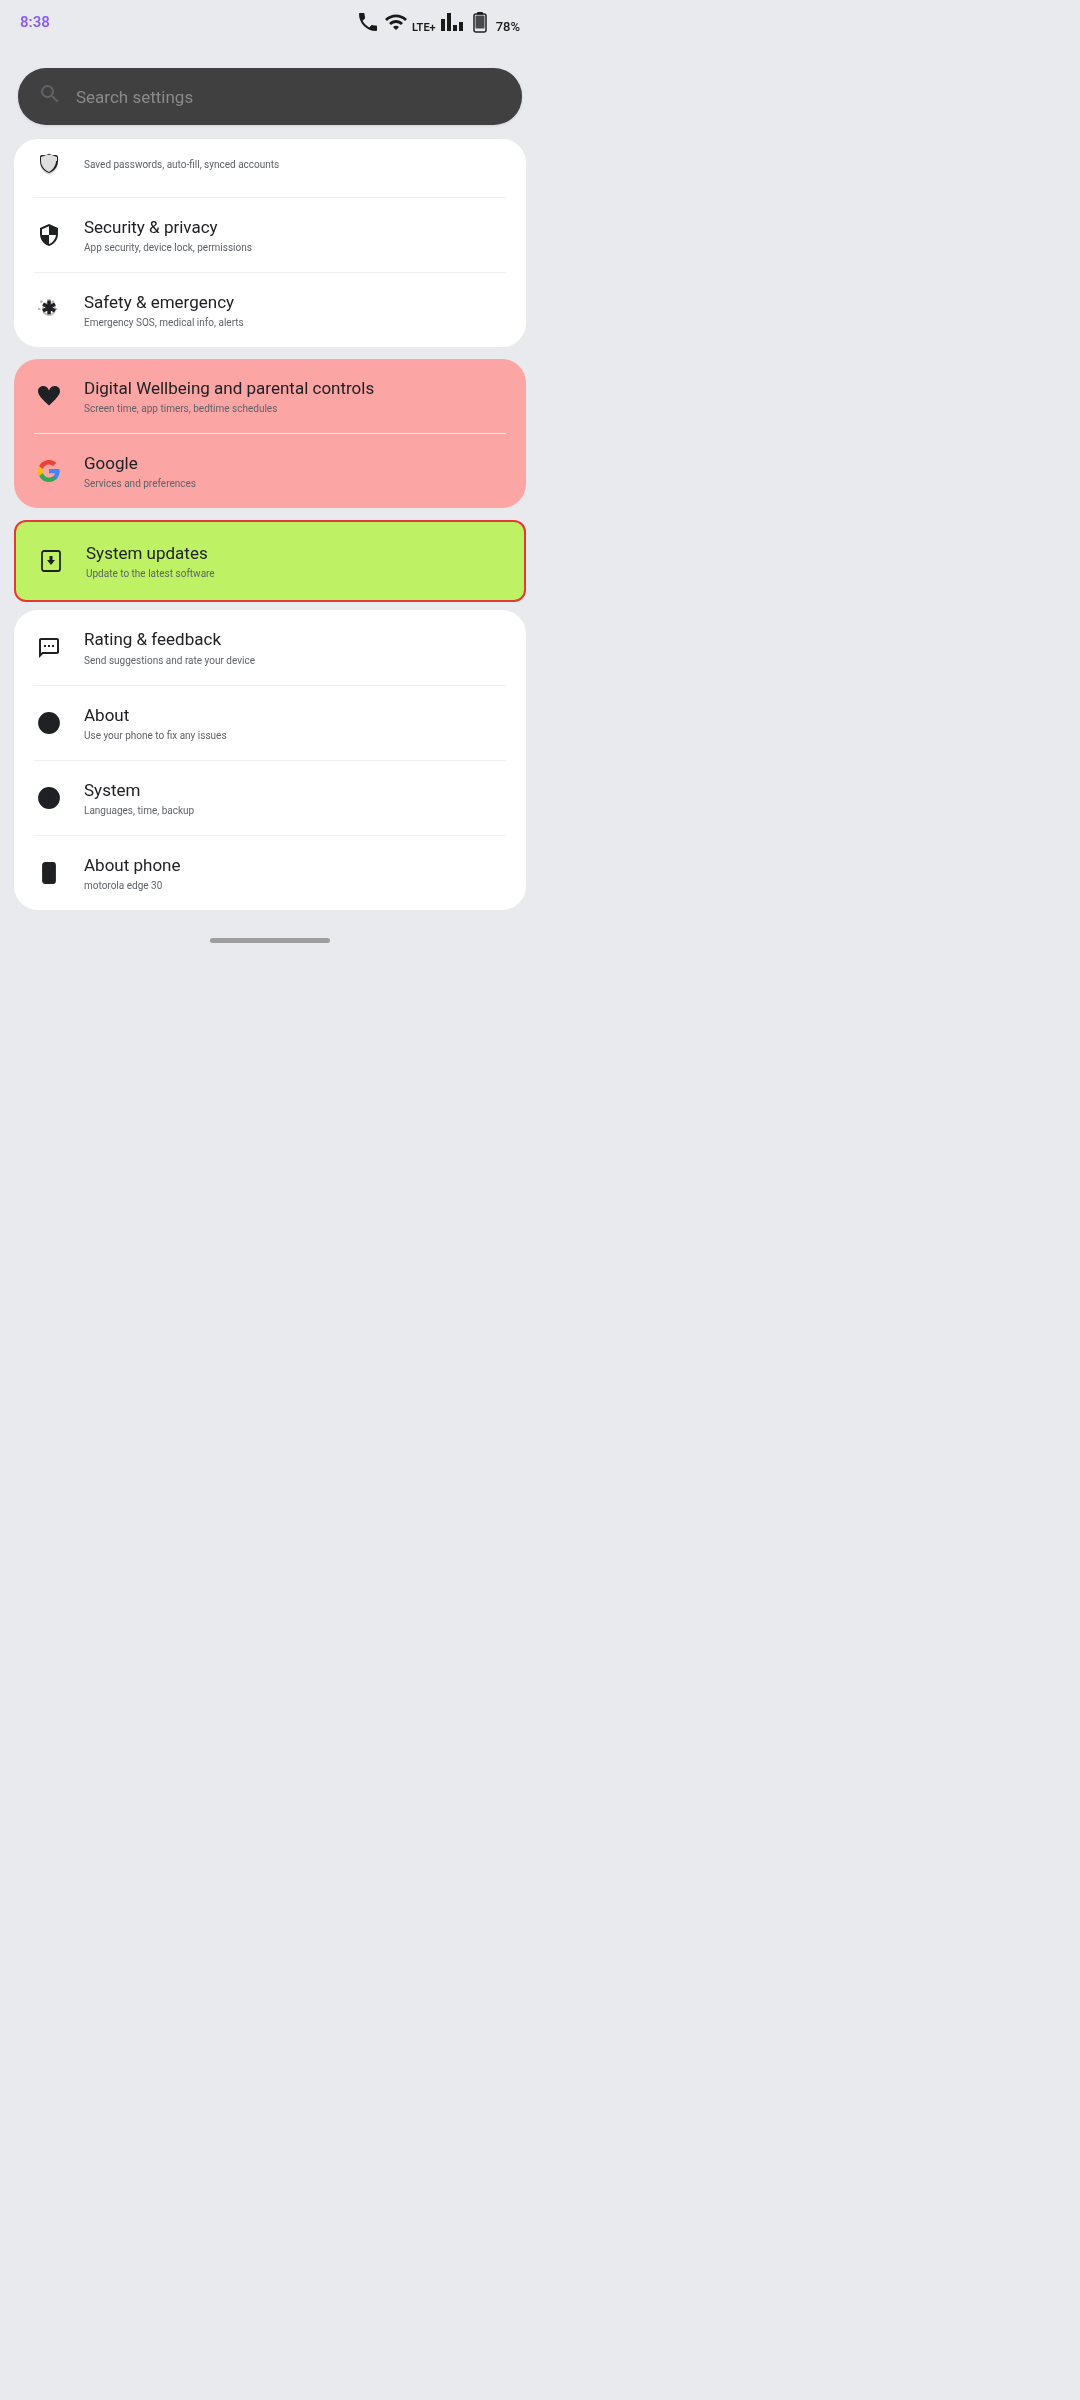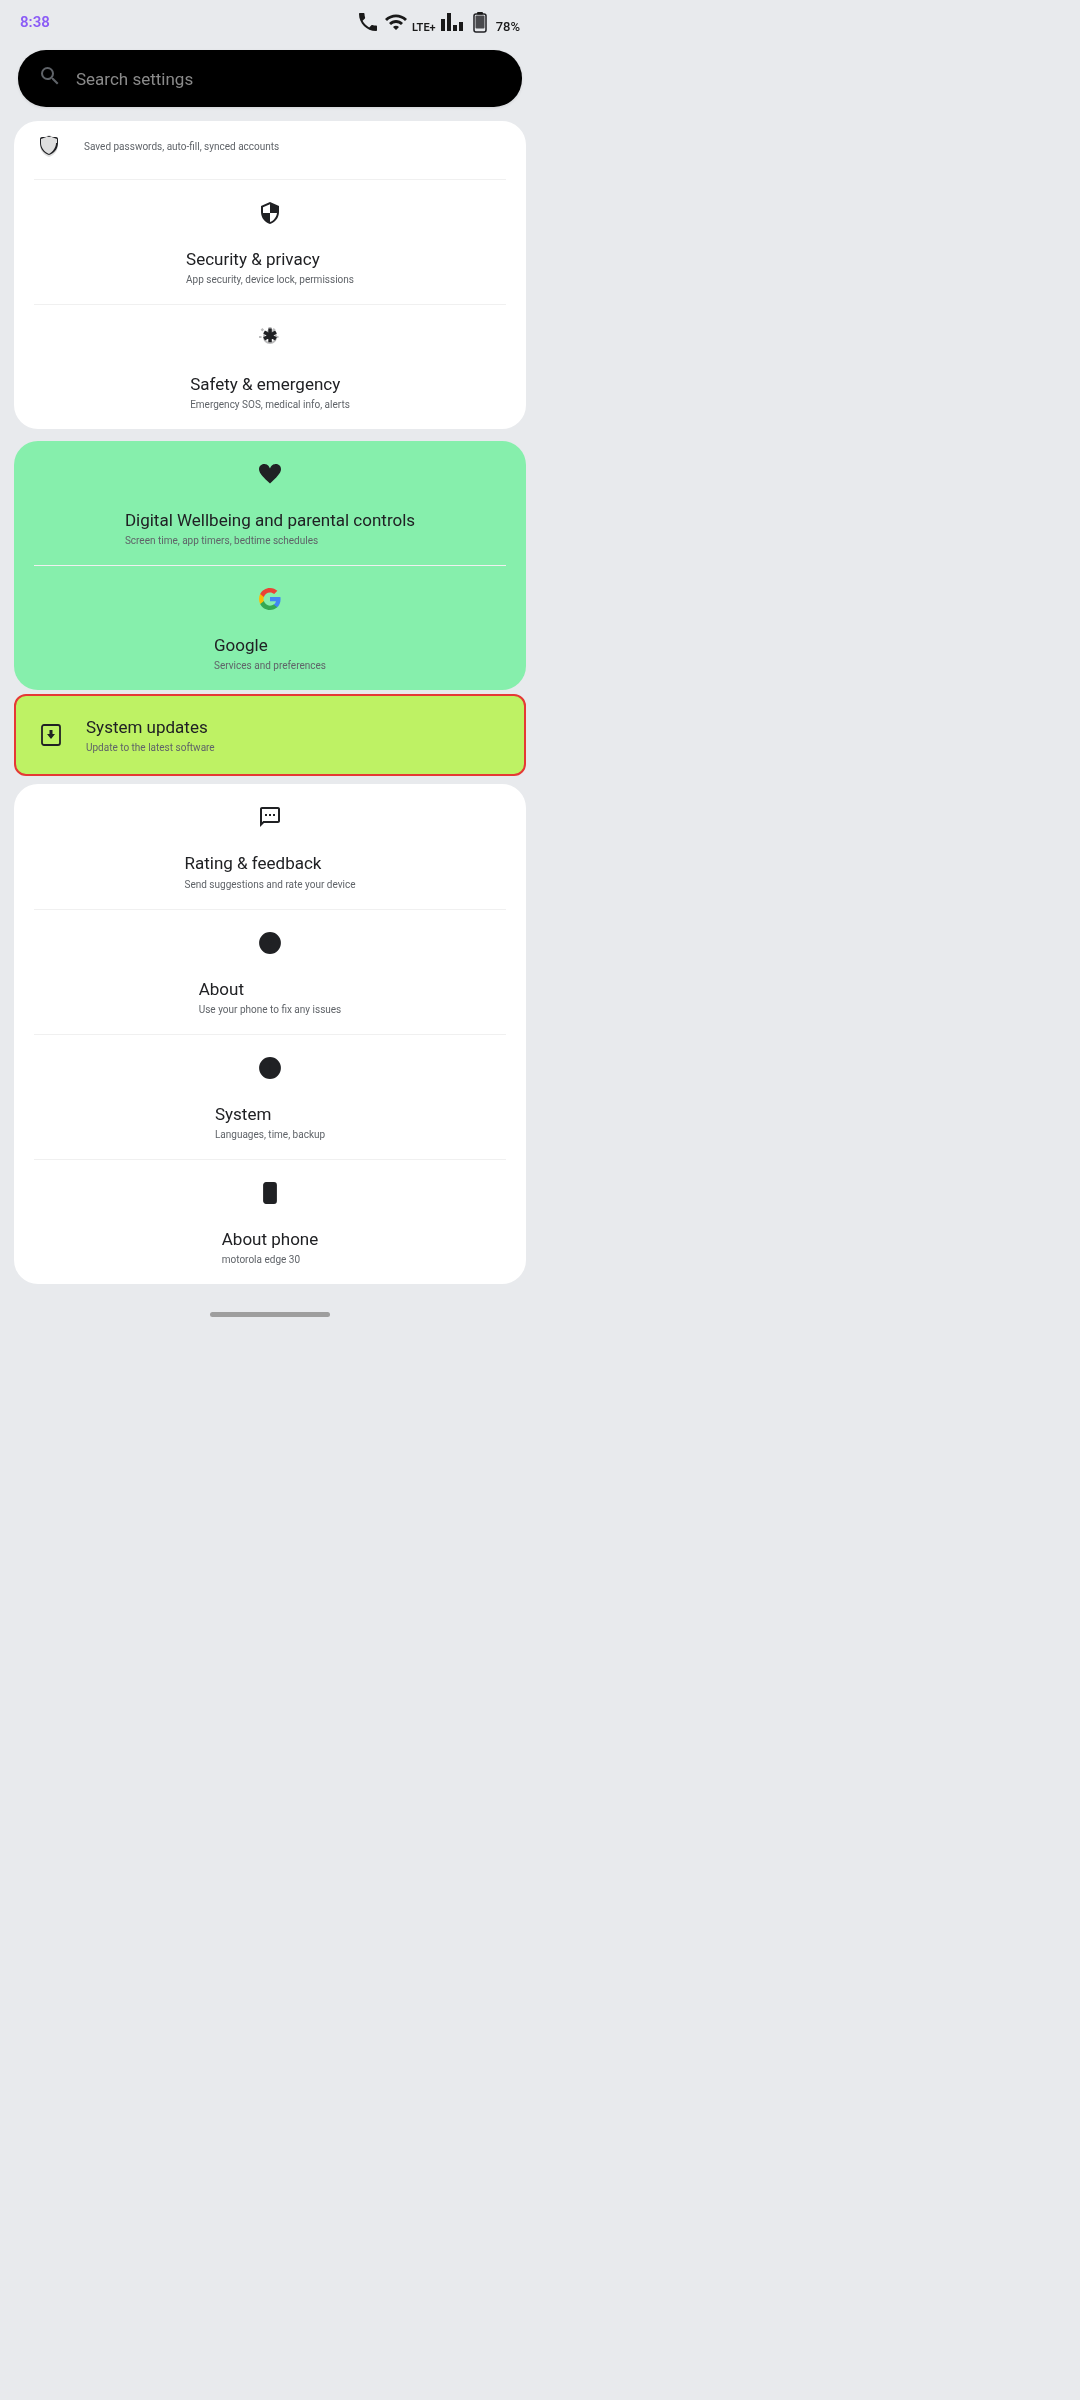--- a/index.html
+++ b/index.html
@@ -36,27 +36,28 @@
       font-size: 13px;
       color: #1a1a1a;
     }
 
     .search-bar-container {
       padding: 10px 18px 14px 18px;
       background: #e8eaed;
     }
 
     .search-bar {
-      background: #000000;
+      background: #404040;
       border-radius: 28px;
       display: flex;
       align-items: center;
       padding: 14px 20px;
       gap: 14px;
       box-shadow: 0 1px 3px rgba(0,0,0,0.1);
+      margin-top: 18px;
     }
 
     .search-icon-wrap {
       color: #5f6368;
       font-size: 20px;
     }
 
     .search-placeholder {
       font-size: 17px;
       color: #8a8a8a;
@@ -71,21 +72,20 @@
     }
 
     .settings-item {
       display: flex;
       align-items: center;
       padding: 18px 20px;
       gap: 20px;
       border-bottom: none;
       cursor: pointer;
       position: relative;
-      flex-direction: column;
     }
 
     .settings-item:not(:last-child)::after {
       content: '';
       position: absolute;
       bottom: 0;
       left: 62px;
       right: 0;
       height: 0;
     }
@@ -153,23 +153,23 @@
     .highlighted-item {
       display: flex;
       align-items: center;
       padding: 20px 20px;
       gap: 20px;
       cursor: pointer;
     }
 
     
     .section-group2 {
-      background: #86efac;
+      background: #fca5a5;
       border-radius: 24px;
-      margin: 0 14px 4px 14px;
+      margin: 0 14px 12px 14px;
       overflow: hidden;
     }
 
     
     .section-group3 {
       background: #ffffff;
       border-radius: 24px;
       margin: 0 14px 12px 14px;
       overflow: hidden;
     }

